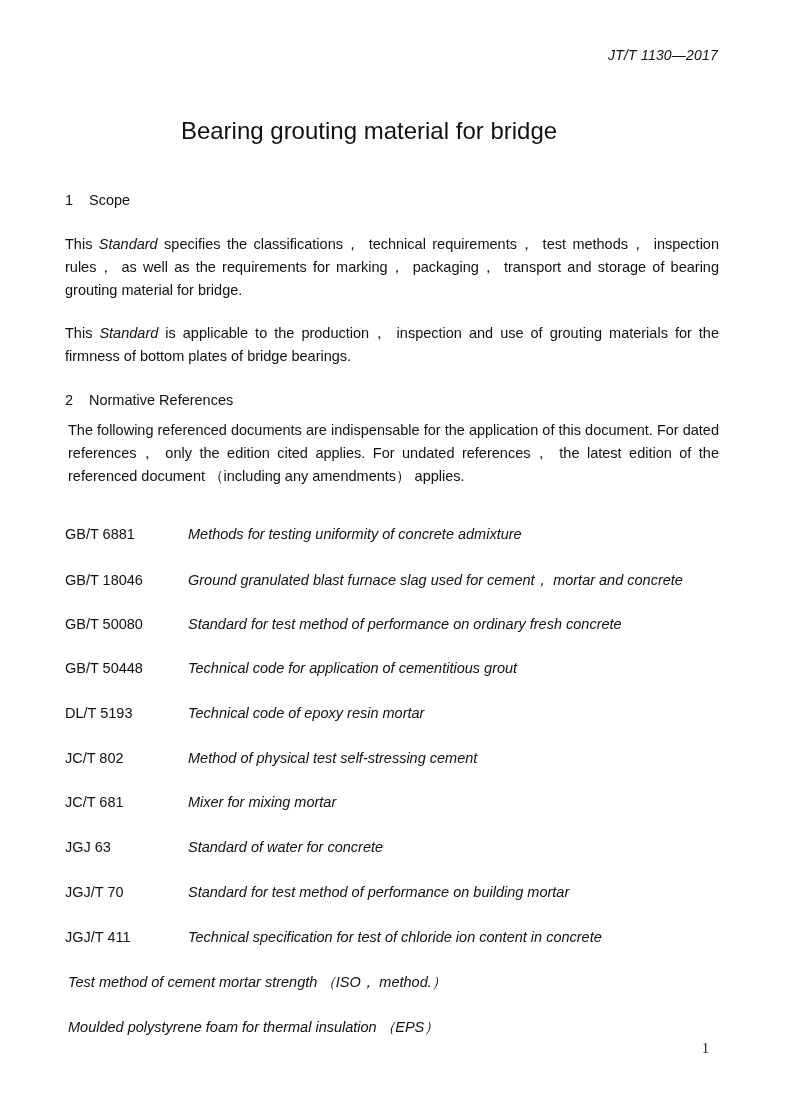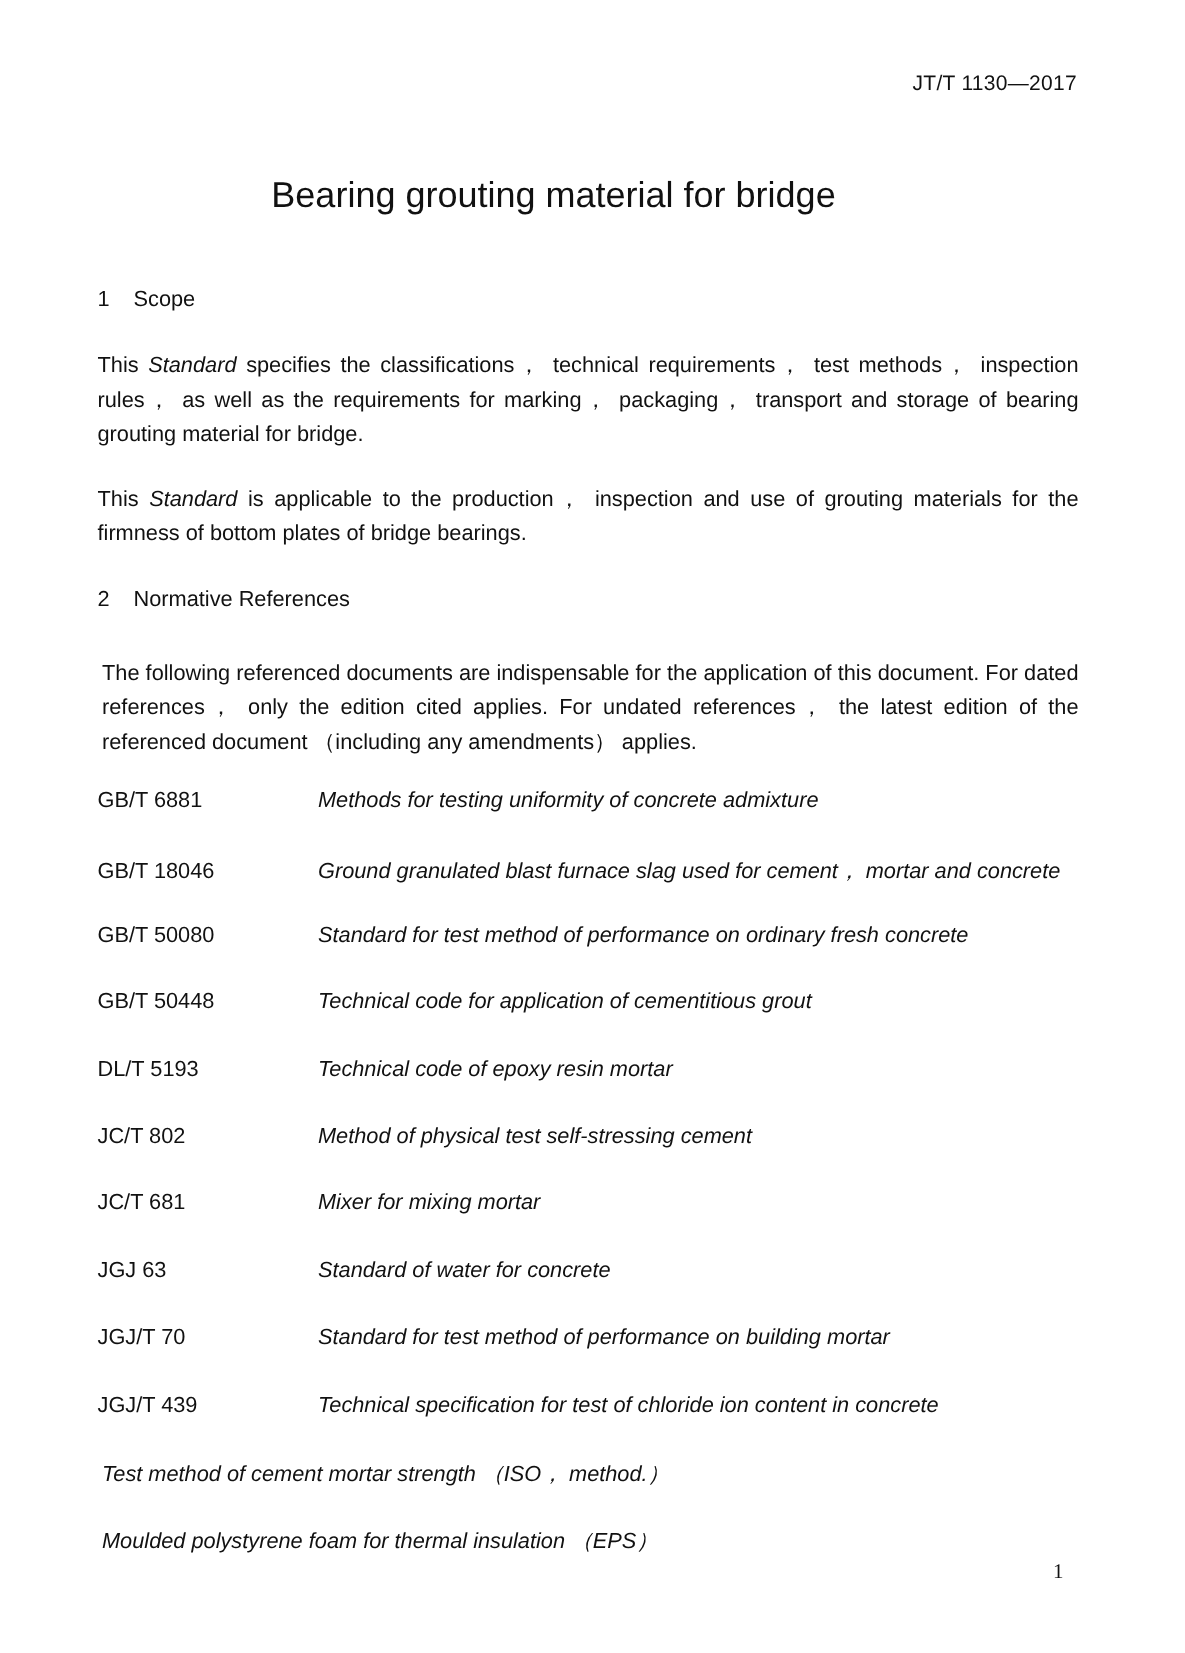--- a/index.html
+++ b/index.html
@@ -1,32 +1,32 @@
 <!DOCTYPE html>
 <html><head>
   <meta charset="utf-8">
   <style>
     html, body { margin: 0; padding: 0; background: #ffffff; }
     body {
       width: 790px; height: 1102px; position: relative; overflow: hidden;
       font-family: "Liberation Sans", sans-serif; color: #111111;
     }
     .abs { position: absolute; }
-    .std-no { right: 72px; top: 47px; font-size: 14px; letter-spacing: 0.2px; }
+    .std-no { right: 72px; top: 47px; font-size: 14px; letter-spacing: 0.2px; font-style: italic; }
     .title { left: 0; width: 738px; text-align: center; top: 117px; font-size: 24px; }
     .heading { left: 65px; font-size: 14.5px; }
     .heading .num { display: inline-block; width: 24px; }
     .para {
       left: 65px; width: 654px; font-size: 14.5px; line-height: 23px;
       text-align: justify; text-align-last: left;
     }
     .para2 { left: 68px; width: 651px; }
     .ref { left: 65px; font-size: 14.5px; width: 700px; }
     .ref .code { display: inline-block; width: 123px; }
-    .ref .rtitle { font-style: italic; margin-left: 24px; }
+    .ref .rtitle { font-style: italic; }
     .iref { left: 68px; font-size: 14.5px; font-style: italic; }
     .page-num { left: 702px; top: 1041px; font-family: "Liberation Serif", serif; font-size: 14px; }
     em { font-style: italic; }
   </style>
 </head>
 <body>
 
 <div class="abs std-no">JT/T 1130—2017</div>
 
 <div class="abs title">Bearing grouting material for bridge</div>
@@ -40,21 +40,21 @@
 </div>
 
 <div class="abs para" style="top:322px;">
   <span>This </span><em>Standard</em><span> is applicable to the production， inspection and use of grouting materials for the firmness of bottom plates of bridge bearings.</span>
 </div>
 
 <div class="abs heading" style="top:392px;">
   <span class="num">2</span><span>Normative References</span>
 </div>
 
-<div class="abs para para2" style="top:438px;">The following referenced documents are indispensable for the application of this document. For dated references， only the edition cited applies. For undated references， the latest edition of the referenced document （including any amendments） applies.</div>
+<div class="abs para para2" style="top:419px;">The following referenced documents are indispensable for the application of this document. For dated references， only the edition cited applies. For undated references， the latest edition of the referenced document （including any amendments） applies.</div>
 
 <div class="abs ref" style="top:526px;">
   <span class="code">GB/T 6881</span><span class="rtitle">Methods for testing uniformity of concrete admixture</span>
 </div>
 <div class="abs ref" style="top:571px;">
   <span class="code">GB/T 18046</span><span class="rtitle">Ground granulated blast furnace slag used for cement， mortar and concrete</span>
 </div>
 <div class="abs ref" style="top:616px;">
   <span class="code">GB/T 50080</span><span class="rtitle">Standard for test method of performance on ordinary fresh concrete</span>
 </div>
@@ -70,19 +70,19 @@
 <div class="abs ref" style="top:794px;">
   <span class="code">JC/T 681</span><span class="rtitle">Mixer for mixing mortar</span>
 </div>
 <div class="abs ref" style="top:839px;">
   <span class="code">JGJ 63</span><span class="rtitle">Standard of water for concrete</span>
 </div>
 <div class="abs ref" style="top:884px;">
   <span class="code">JGJ/T 70</span><span class="rtitle">Standard for test method of performance on building mortar</span>
 </div>
 <div class="abs ref" style="top:929px;">
-  <span class="code">JGJ/T 439</span><span class="rtitle">Technical specification for test of chloride ion content in concrete</span>
+  <span class="code">JGJ/T 411</span><span class="rtitle">Technical specification for test of chloride ion content in concrete</span>
 </div>
 
 <div class="abs iref" style="top:973px;text-align:center;">Test method of cement mortar strength （ISO， method.）</div>
 <div class="abs iref" style="top:1018px;">Moulded polystyrene foam for thermal insulation （EPS）</div>
 
 <div class="abs page-num">1</div>
 
 </body></html>

